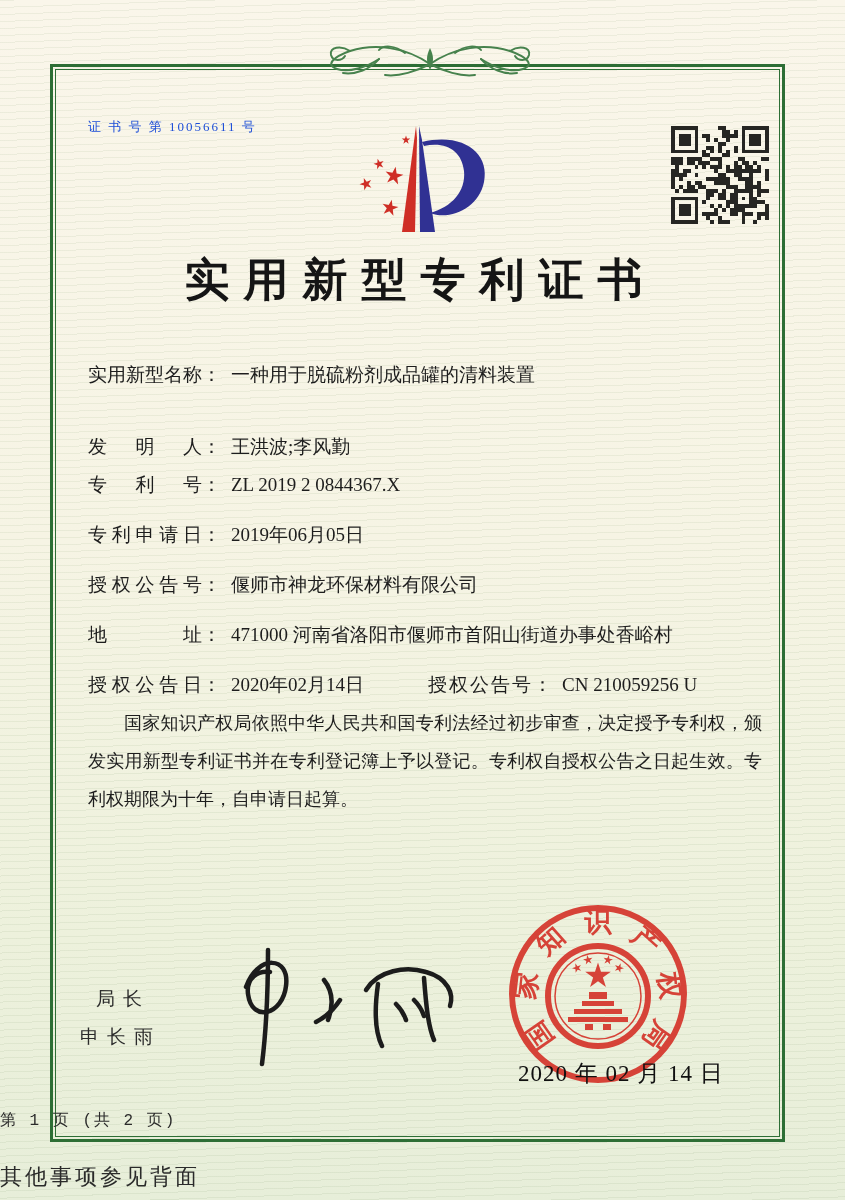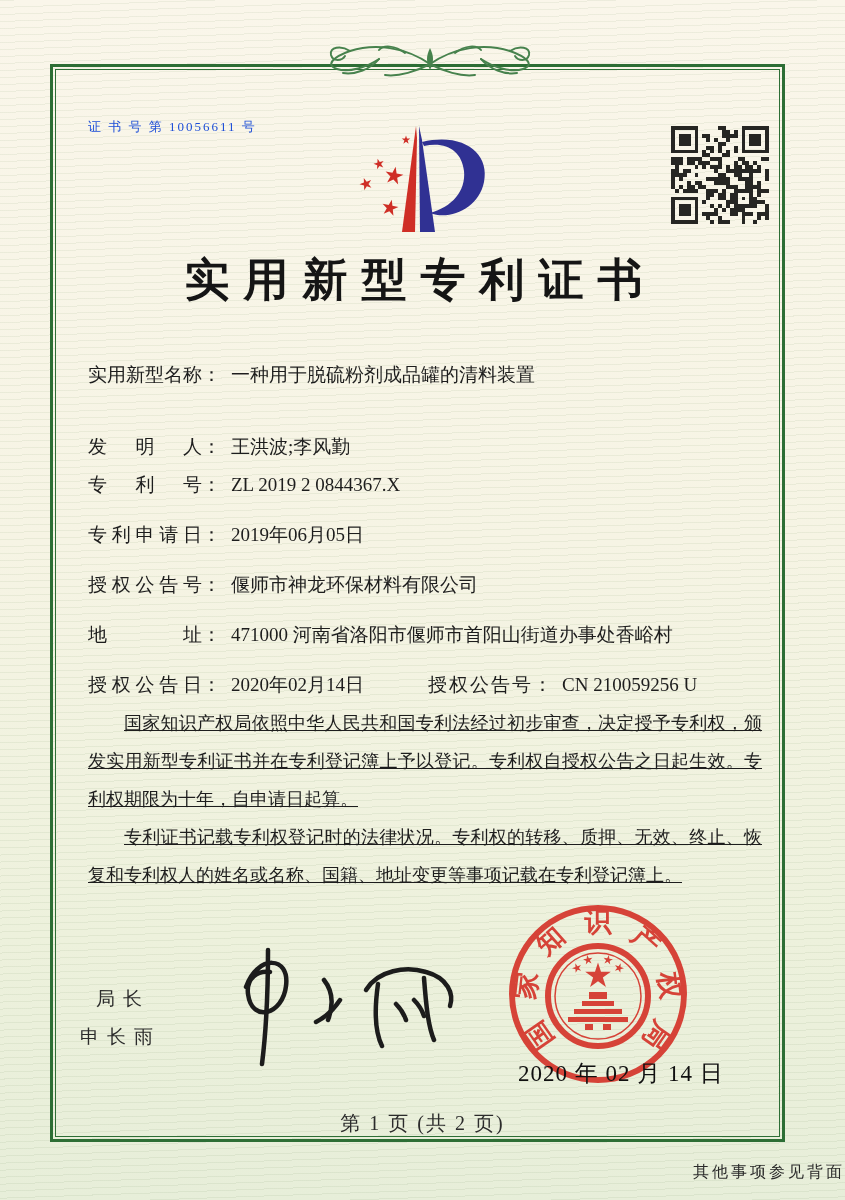--- a/index.html
+++ b/index.html
@@ -31,28 +31,28 @@
   .title{left:0;right:4px;top:250px;text-align:center;font-size:45px;font-weight:bold;
          letter-spacing:14px;color:#151515;}
   .fields{left:88px;top:362px;width:678px;font-size:19px;color:#1d1d1d;}
   .field-row{position:absolute;left:0;white-space:nowrap;}
   .field-label{display:inline-block;width:114px;text-align:justify;text-align-last:justify;}
   .field-colon{margin-right:10px;}
   .grant-no{position:absolute;left:340px;top:0;white-space:nowrap;}
   .grant-no .field-label2{letter-spacing:2px;font-family:Liberation Serif, serif;}
   .paragraphs{left:88px;top:704px;width:674px;font-size:18px;line-height:38px;
               text-align:justify;color:#1d1d1d;}
-  .paragraphs p{margin:0;text-indent:2em;text-decoration:underline;}
+  .paragraphs p{margin:0;text-indent:2em;}
   .signer-title{left:96px;top:986px;font-size:19px;letter-spacing:8px;}
   .signer-name{left:80px;top:1024px;font-size:19px;letter-spacing:8px;}
   .signature{left:228px;top:942px;width:235px;height:125px;}
   .seal{left:506px;top:902px;width:184px;height:184px;opacity:.92;}
   .seal-date{left:518px;top:1058px;font-size:23px;letter-spacing:1px;color:#101010;z-index:5;}
-  .page-indicator{left:0;right:0;top:1110px;text-align:center;font-size:20px;letter-spacing:2px;}
-  .footer-note{left:0;right:0;top:1162px;text-align:right;font-size:16px;letter-spacing:3px;color:#2a2a2a;}
+  .page-indicator{left:0;right:0;top:1110px;text-align:left;font-size:16px;letter-spacing:2px;font-family:Liberation Mono, monospace;}
+  .footer-note{left:0;right:0;top:1162px;text-align:left;font-size:22px;letter-spacing:3px;color:#2a2a2a;}
   .ornament{left:295px;top:35px;width:270px;height:58px;}
 </style>
 </head>
 <body>
 
 <svg width="0" height="0" style="position:absolute">
   <defs>
     <polygon id="star" points="0,-10 2.23,-3.07 9.51,-3.09 3.61,1.17 5.88,8.09 0,3.8 -5.88,8.09 -3.61,1.17 -9.51,-3.09 -2.23,-3.07"></polygon>
   </defs>
 </svg>
@@ -436,21 +436,20 @@
   <div class="field-row" style="top:310px">
     <span class="field-label">授权公告日</span><span class="field-colon">：</span><span>2020年02月14日</span>
     <span class="grant-no">
       <span class="field-label2">授权公告号</span><span class="field-colon">：</span><span>CN 210059256 U</span>
     </span>
   </div>
 </div>
 
 <div class="abs paragraphs">
   <p>国家知识产权局依照中华人民共和国专利法经过初步审查，决定授予专利权，颁发实用新型专利证书并在专利登记簿上予以登记。专利权自授权公告之日起生效。专利权期限为十年，自申请日起算。</p>
-  <p>专利证书记载专利权登记时的法律状况。专利权的转移、质押、无效、终止、恢复和专利权人的姓名或名称、国籍、地址变更等事项记载在专利登记簿上。</p>
 </div>
 
 <div class="abs signer-title">局长</div>
 <div class="abs signer-name">申长雨</div>
 
 <svg class="abs signature" viewBox="0 0 235 125">
   <g stroke="#1c1c1c" stroke-width="4.5" fill="none" stroke-linecap="round" stroke-linejoin="round">
     <path d="M18,45 C30,12 62,14 58,44 C55,72 24,82 20,52 C18,36 30,28 42,30"></path>
     <path d="M40,8 C40,40 38,90 34,122"></path>
     <path d="M96,38 C104,48 106,62 100,78"></path>

